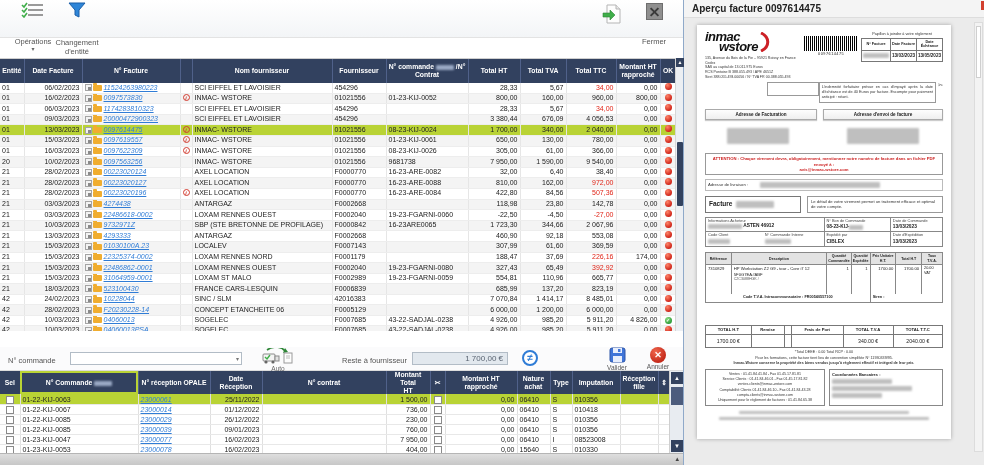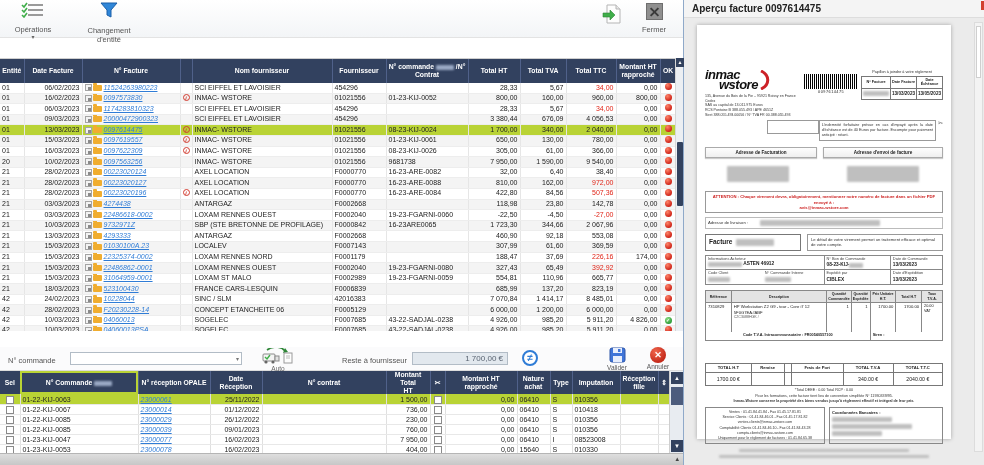--- a/index.html
+++ b/index.html
@@ -5,23 +5,23 @@
   * { box-sizing: border-box; }
   html,body{margin:0;padding:0;}
   body{
     width:984px;height:465px;position:relative;overflow:hidden;
     font-family:"Liberation Sans",sans-serif;background:#fff;color:#222;font-size:8px;
   }
   
   .left{position:absolute;left:0;top:0;width:684px;height:465px;border-right:1px solid #8fa9c9;background:#fff;}
   .topbar{position:absolute;top:0;left:0;right:0;height:38px;background:linear-gradient(#ffffff,#f3f5f7);border-bottom:1px solid #e3e3e3;}
   .tool-btn{position:absolute;top:2px;text-align:center;color:#555;font-size:7.5px;line-height:1.1;cursor:default;}
-  .tool-btn .tlabel{margin-top:6px;}
+  .tool-btn .tlabel{margin-top:18px;}
   #opsBtn{left:6px;width:54px;}
-  #entBtn{left:76px;width:66px;}
+  #entBtn{left:44px;width:66px;}
   #exportBtn{left:598px;width:28px;top:4px;}
   #fermerBtn{left:634px;width:40px;top:3px;}
   .tarrow{font-size:6px;color:#666;line-height:4px;}
   .fermer-icon{width:17px;height:17px;background:#8f8f8f;border:1px solid #6e6e6e;margin:0 auto;position:relative;}
   .fermer-icon::before,.fermer-icon::after{content:"";position:absolute;left:2px;top:7px;width:11px;height:2px;background:#3a3a3a;}
   .fermer-icon::before{transform:rotate(45deg);}
   .fermer-icon::after{transform:rotate(-45deg);}
   .page-title{position:absolute;top:9px;left:120px;width:440px;text-align:center;font-size:13px;font-weight:bold;color:#3d3d3d;}
   .filter-row{position:absolute;top:38px;left:0;right:0;height:20px;background:#fff;}
   .filter-label{position:absolute;left:8px;top:5px;color:#555;font-size:7.5px;}
@@ -94,21 +94,21 @@
   
   .preview{position:absolute;right:0;top:0;width:300px;height:465px;background:#ebebeb;}
   .pv-title{height:18px;background:#f4f4f4;border-bottom:1px solid #ddd;font-weight:bold;font-size:10px;color:#222;
             line-height:18px;padding-left:8px;}
   .pv-scroll{position:absolute;right:1px;top:22px;width:9px;height:430px;background:#f3f3f3;border:1px solid #dcdcdc;}
   .pv-scroll .thumb{position:absolute;left:1px;top:3px;width:5px;height:52px;background:#fff;border:1px solid #cfcfcf;}
   .corner-mark{position:absolute;right:0;top:1px;width:3px;height:9px;background:#d2402f;}
   .page{position:absolute;left:13px;top:25px;width:254px;height:414px;background:#fff;box-shadow:0 0 4px rgba(0,0,0,.3);
         padding:7px 8px;font-size:4.5px;color:#222;line-height:1.25;}
   .blur{display:inline-block;background:#bfbfbf;filter:blur(1.3px);border-radius:1px;vertical-align:middle;}
-  .row1{display:flex;margin-top:38px;}
+  .row1{display:flex;}
   .logo-block{width:100px;}
   .logo{font-style:italic;font-weight:bold;font-size:13px;line-height:.8;letter-spacing:-.5px;color:#111;display:inline-block;}
   .logo .l2{padding-left:14px;display:block;}
   .logo-swoosh{vertical-align:top;margin-left:1px;}
   .co-lines{margin-top:3px;font-size:3.6px;color:#333;line-height:1.3;}
   .bc-block{width:62px;text-align:center;padding-top:4px;}
   .barcode{width:54px;height:15px;margin:0 auto;
      background:repeating-linear-gradient(90deg,#000 0 1px,#fff 1px 2px,#000 2px 2.6px,#fff 2.6px 4.2px,#000 4.2px 4.6px,#fff 4.6px 6px);}
   .bc-num{font-size:3.8px;margin-top:1px;letter-spacing:.5px;}
   .slip{flex:1;}

